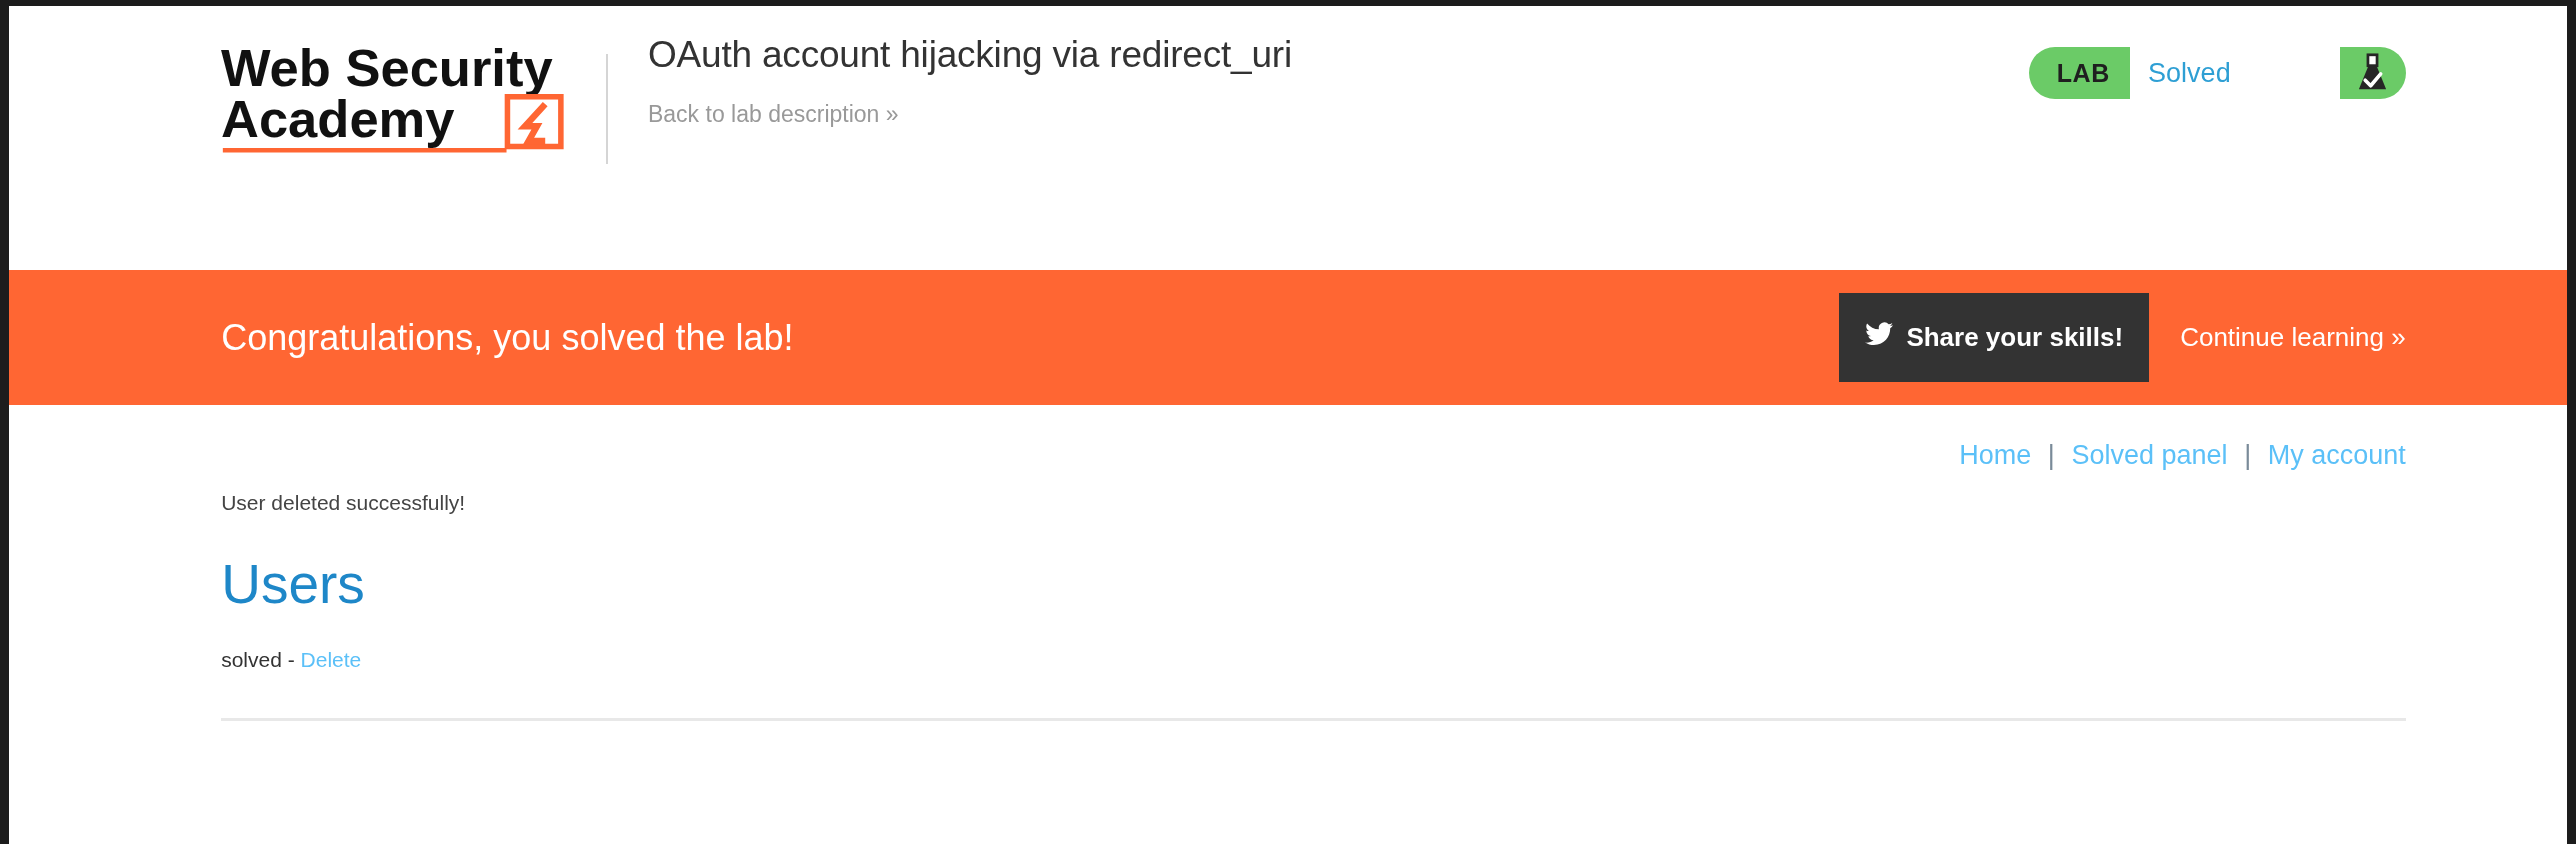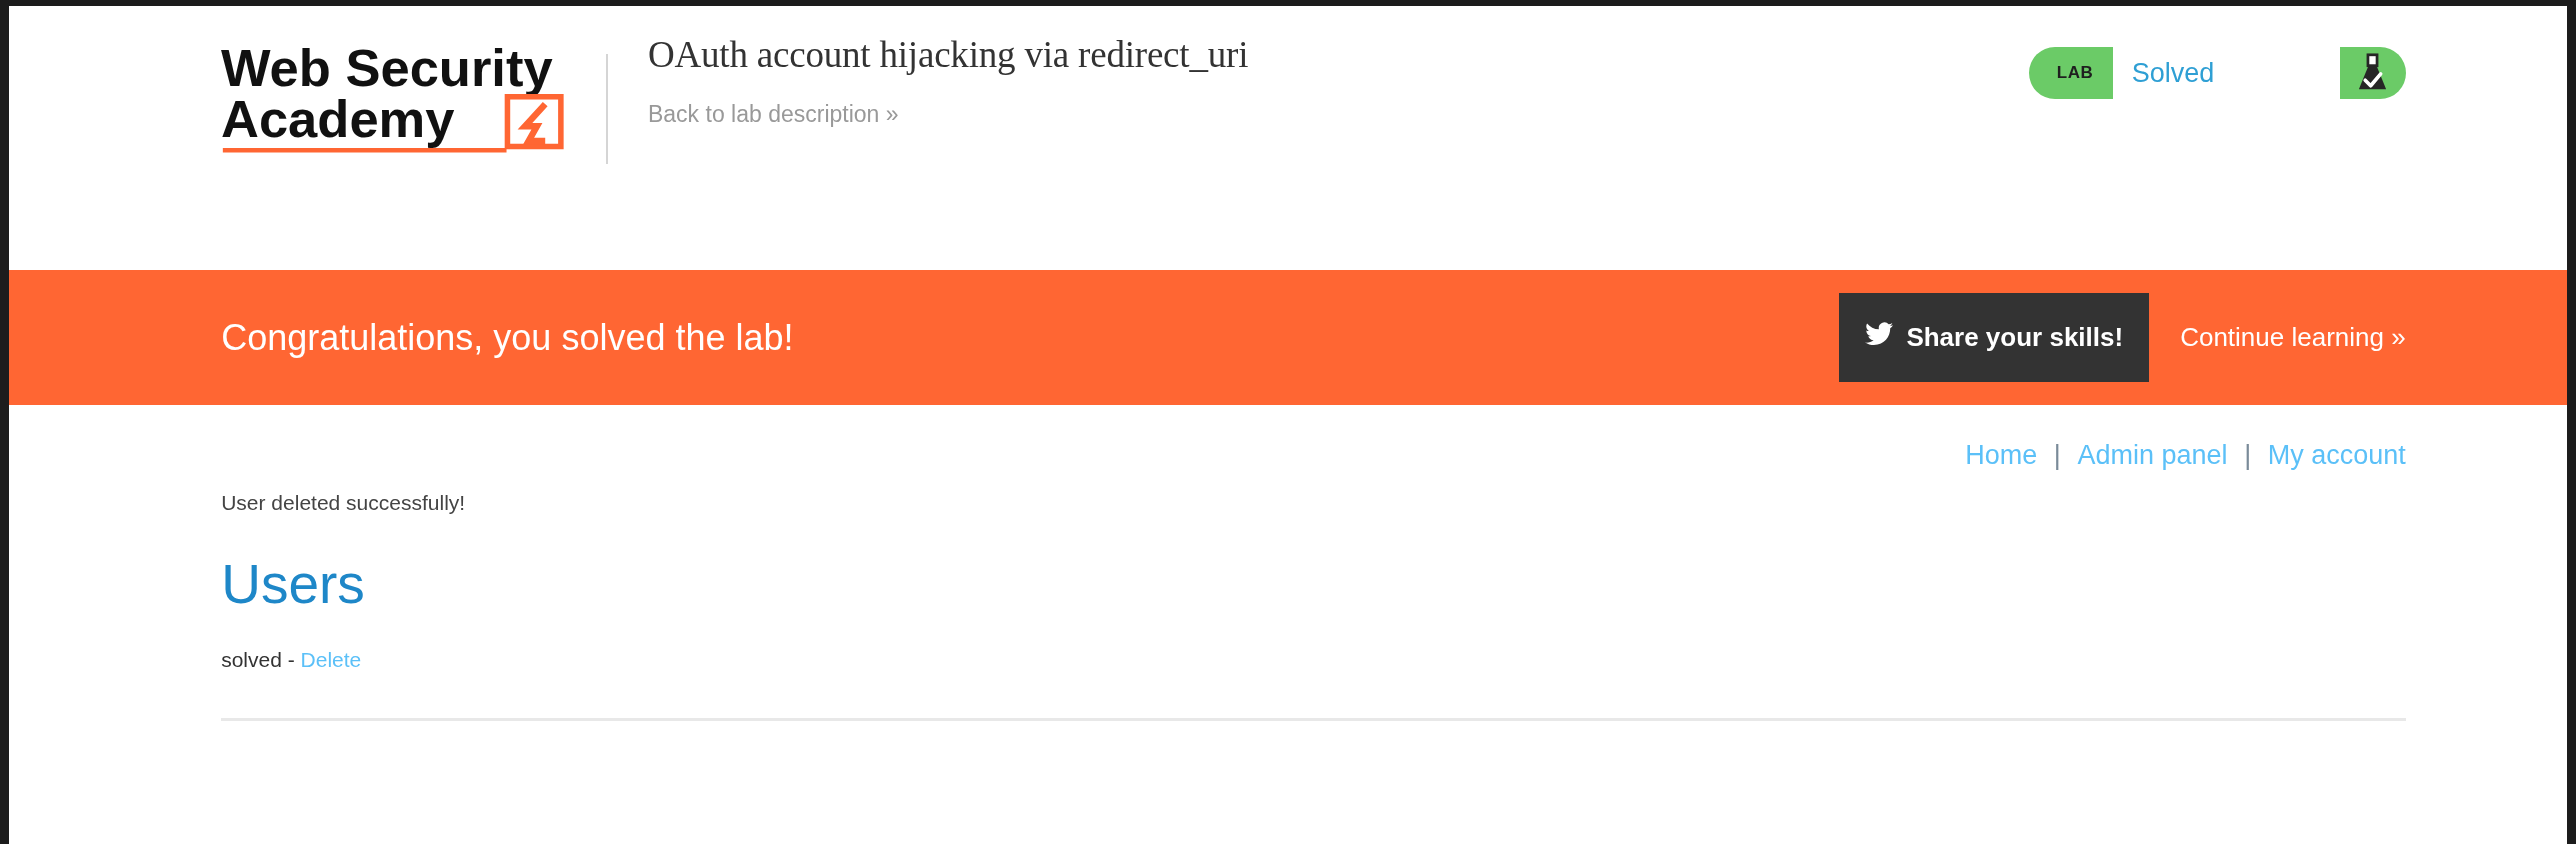--- a/index.html
+++ b/index.html
@@ -60,21 +60,20 @@
     padding-left: 40px;
     padding-top: 9.2px;
     flex: 1 1 auto;
   }
   .lab-title {
     font-size: 37px;
     font-weight: 400;
     color: #333333;
     line-height: 1.15;
     letter-spacing: -0.2px;
-    font-family: Liberation Serif, serif;
   }
   .back-link {
     display: inline-block;
     margin-top: 24px;
     font-size: 23px;
     color: #999999;
     text-decoration: none;
     cursor: pointer;
   }
   .back-link .chev { font-size: 23px; margin-left: 6.4px; }
@@ -89,21 +88,21 @@
     height: 52px;
     background: #6bcb67;
     border-radius: 27px;
     overflow: hidden;
     min-width: 377px;
   }
   .lab-tag {
     display: flex;
     align-items: center;
     padding: 0 20px 0 28px;
-    font-size: 17px;
+    font-size: 25px;
     font-weight: bold;
     color: #1f1f1f;
     letter-spacing: 0.5px;
   }
   .lab-status {
     display: flex;
     align-items: center;
     flex: 1 1 auto;
     background: #ffffff;
     padding: 0 18.4px;
@@ -262,21 +261,21 @@
       </span>
       <span>Share your skills!</span>
     </a>
     <a class="continue-link" href="#"><span>Continue learning</span><span class="chev">»</span></a>
   </div>
 
   <div class="container">
     <div class="navigation-header">
       <a class="nav-link" href="#">Home</a>
       <span class="nav-sep">|</span>
-      <a class="nav-link" href="#">Admin panel</a>
+      <a class="nav-link" href="#">Solved panel</a>
       <span class="nav-sep">|</span>
       <a class="nav-link" href="#">My account</a>
     </div>
 
     <div class="status-msg">User deleted successfully!</div>
 
     <h1 class="users-heading">Users</h1>
 
     <div class="user-row">
       <span>solved</span>

